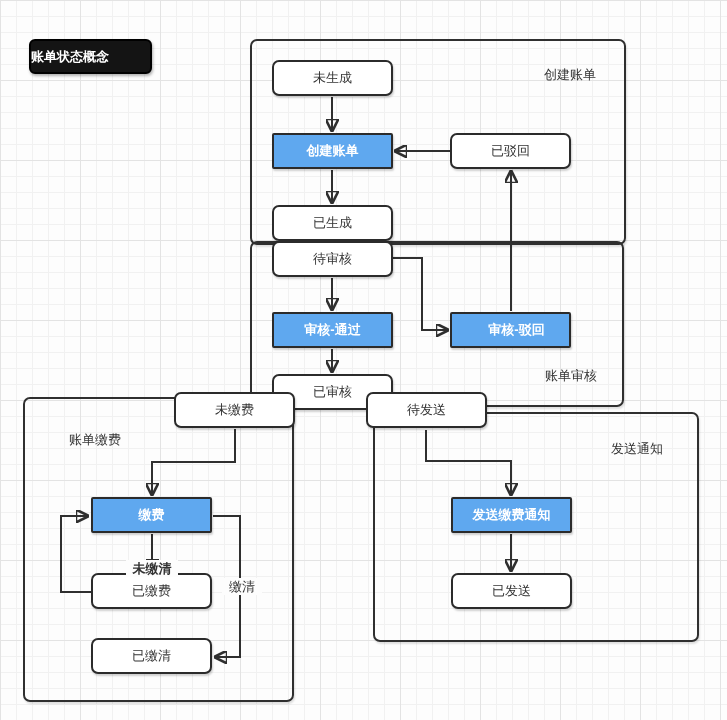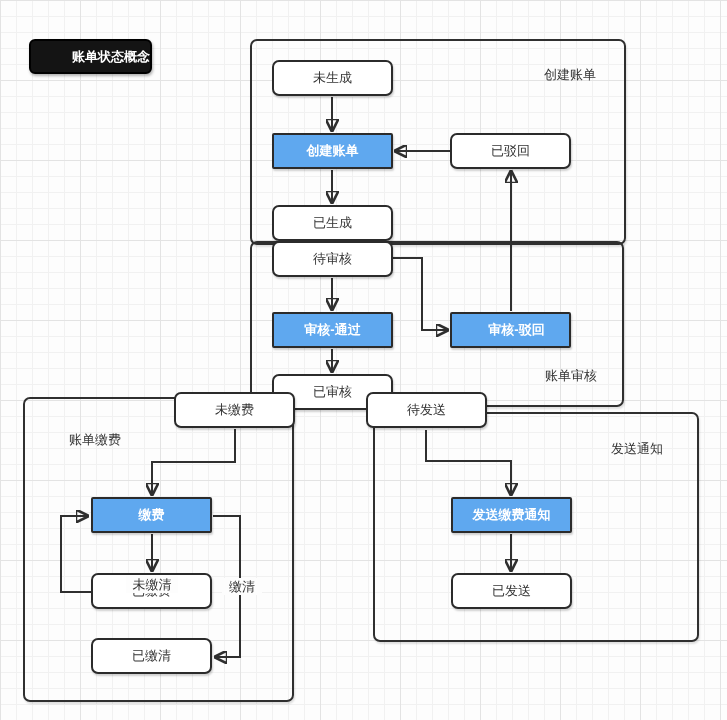--- a/index.html
+++ b/index.html
@@ -92,21 +92,21 @@
     height: 35px;
     box-sizing: border-box;
     background: #141414;
     border: 2px solid #000000;
     border-radius: 6px;
     color: #ffffff;
     font-size: 13px;
     font-weight: bold;
     display: flex;
     align-items: center;
-    justify-content: flex-end;
+    justify-content: flex-start;
     box-shadow: 1px 2px 3px rgba(0,0,0,0.3);
     white-space: nowrap;
   }
 </style>
 </head>
 <body>
 
 <div class="canvas">
 
   <div class="group" style="left:250px; top:39px; width:372px; height:202px;">
@@ -199,21 +199,21 @@
   </div>
 
   <div class="node state" style="left:91px; top:638px;">
     <span>已缴清</span>
   </div>
 
   <div class="node state" style="left:451px; top:573px;">
     <span>已发送</span>
   </div>
 
-  <div class="edge-label" style="left:126px; top:576px; width:52px;">未缴清</div>
+  <div class="edge-label" style="left:126px; top:560px; width:52px;font-weight:bold;">未缴清</div>
 
   <div class="edge-label" style="left:222px; top:578px; width:40px;">缴清</div>
 
   <div class="diagram-title">
     <span>账单状态概念</span>
   </div>
 
 </div>
 
 </body></html>

